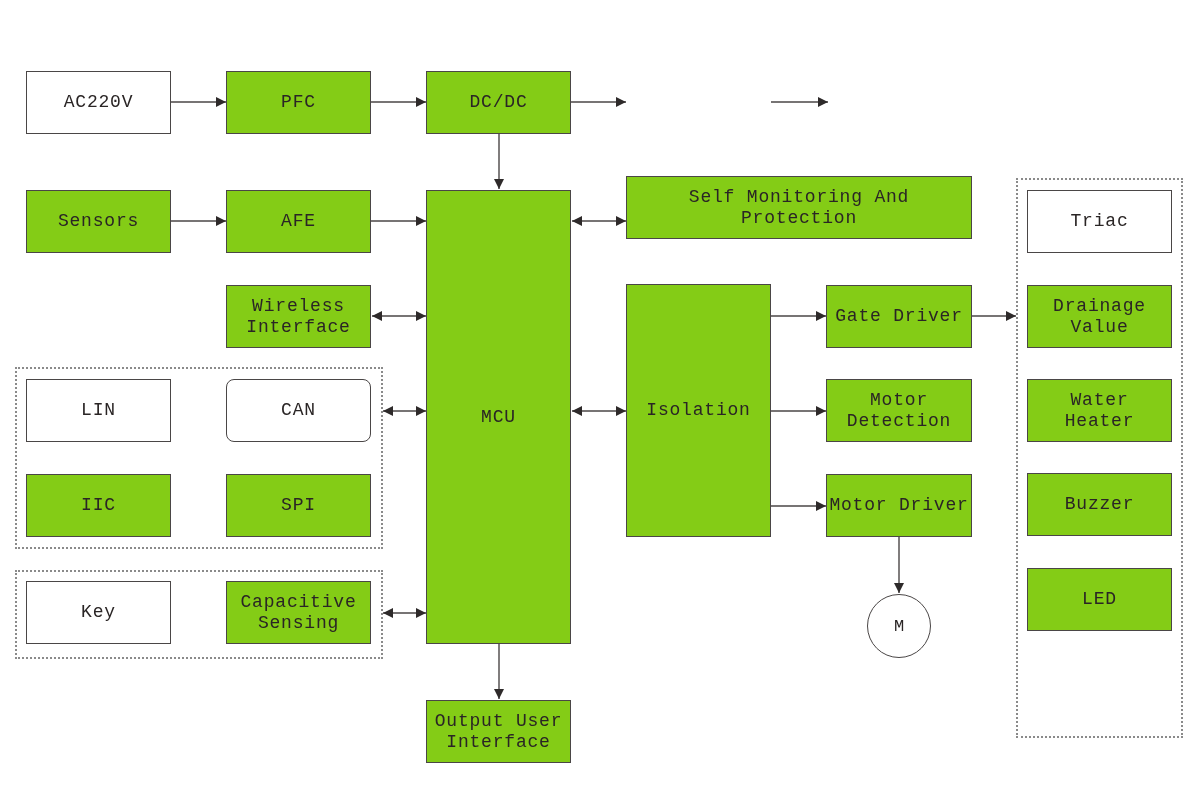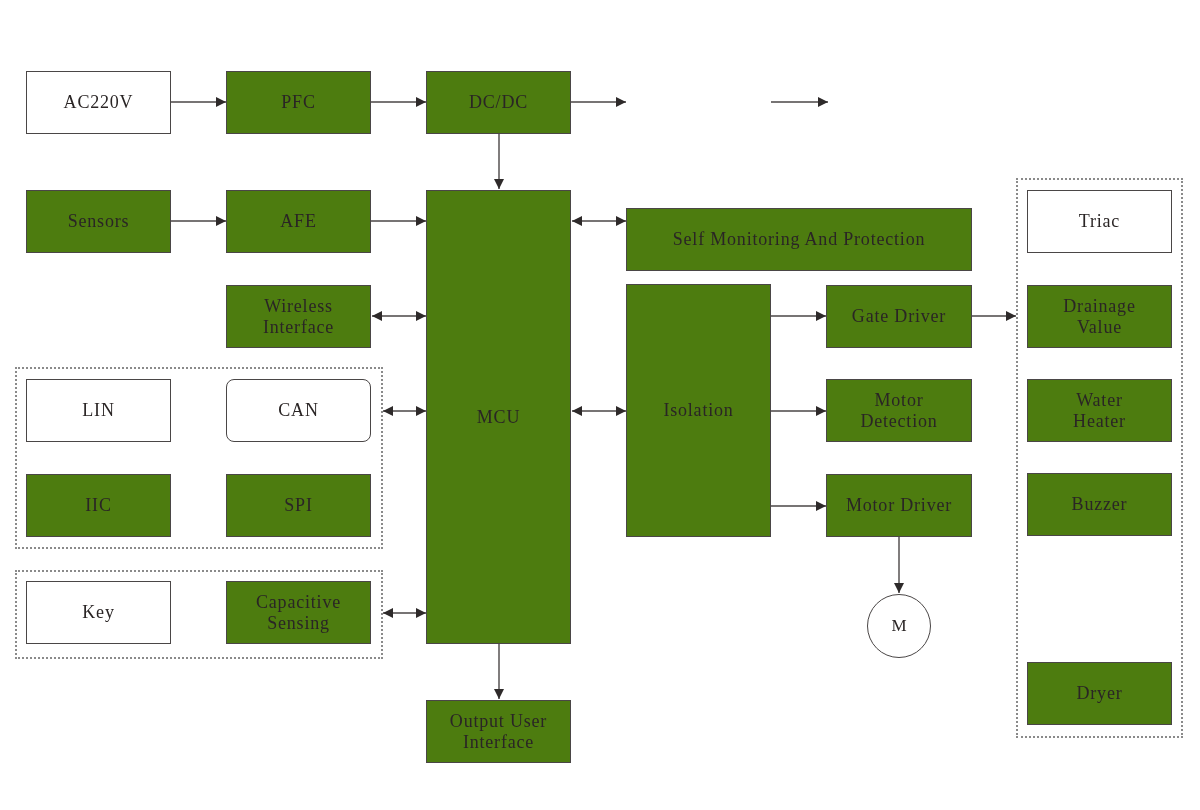--- a/index.html
+++ b/index.html
@@ -1,18 +1,18 @@
 <!DOCTYPE html>
 <html><head>
 <meta charset="utf-8">
 <style>
   html, body { margin: 0; padding: 0; background: #ffffff; }
-  #canvas { position: relative; width: 1200px; height: 785px; background: #ffffff; overflow: hidden; font-family: Liberation Serif, serif; }
+  #canvas { position: relative; width: 1200px; height: 785px; background: #ffffff; overflow: hidden; font-family: Liberation Mono, monospace; }
   #wires { position: absolute; left: 0; top: 0; width: 1200px; height: 810px; }
-  .box { position: absolute; box-sizing: border-box; border: 1.5px solid #4a4646; background: #4d7c0f; color: #2a2525; display: flex; align-items: center; justify-content: center; text-align: center; font-size: 18px; line-height: 21px; letter-spacing: 0.8px; white-space: pre-line; }
+  .box { position: absolute; box-sizing: border-box; border: 1.5px solid #4a4646; background: #84cc16; color: #2a2525; display: flex; align-items: center; justify-content: center; text-align: center; font-size: 18px; line-height: 21px; letter-spacing: 0.8px; white-space: pre-line; }
   .box.white { background: #ffffff; }
   .group { position: absolute; box-sizing: border-box; border: 2px dotted #8a8a8a; }
   .motor { position: absolute; box-sizing: border-box; width: 64px; height: 64px; border: 1.5px solid #4a4646; border-radius: 50%; background: #fff; display: flex; align-items: center; justify-content: center; font-size: 17px; color: #2a2525; }
 </style>
 </head>
 <body>
 
 <div id="canvas">
   <svg id="wires" viewBox="0 0 1200 810">
     <defs>
@@ -45,21 +45,21 @@
   <div class="group" style="left:15px;top:367px;width:368px;height:182px;"></div>
   <div class="group" style="left:15px;top:570px;width:368px;height:89px;"></div>
   <div class="group" style="left:1016px;top:178px;width:167px;height:560px;"></div>
 
   <div class="box white" style="left:26px;top:71px;width:145px;height:63px;">AC220V</div>
   <div class="box" style="left:226px;top:71px;width:145px;height:63px;">PFC</div>
   <div class="box" style="left:426px;top:71px;width:145px;height:63px;">DC/DC</div>
 
   <div class="box" style="left:26px;top:190px;width:145px;height:63px;">Sensors</div>
   <div class="box" style="left:226px;top:190px;width:145px;height:63px;">AFE</div>
-  <div class="box" style="left:626px;top:208px;width:346px;height:63px;">Self Monitoring And Protection</div>
+  <div class="box" style="left:626px;top:176px;width:346px;height:63px;">Self Monitoring And Protection</div>
 
   <div class="box" style="left:426px;top:190px;width:145px;height:454px;">MCU</div>
 
   <div class="box" style="left:226px;top:285px;width:145px;height:63px;">Wireless
 Interface</div>
   <div class="box white" style="left:26px;top:379px;width:145px;height:63px;">LIN</div>
   <div class="box white" style="left:226px;top:379px;width:145px;height:63px;border-radius:8px;">CAN</div>
   <div class="box" style="left:26px;top:474px;width:145px;height:63px;">IIC</div>
   <div class="box" style="left:226px;top:474px;width:145px;height:63px;">SPI</div>
   <div class="box white" style="left:26px;top:581px;width:145px;height:63px;">Key</div>
@@ -75,14 +75,14 @@
 Detection</div>
   <div class="box" style="left:826px;top:474px;width:146px;height:63px;">Motor Driver</div>
   <div class="motor" style="left:867px;top:594px;">M</div>
 
   <div class="box white" style="left:1027px;top:190px;width:145px;height:63px;">Triac</div>
   <div class="box" style="left:1027px;top:285px;width:145px;height:63px;">Drainage
 Value</div>
   <div class="box" style="left:1027px;top:379px;width:145px;height:63px;">Water
 Heater</div>
   <div class="box" style="left:1027px;top:473px;width:145px;height:63px;">Buzzer</div>
-  <div class="box" style="left:1027px;top:662px;width:145px;height:63px;">Dryer</div>
+  <div class="box" style="left:1027px;top:568px;width:145px;height:63px;">LED</div>
 </div>
 
 </body></html>

